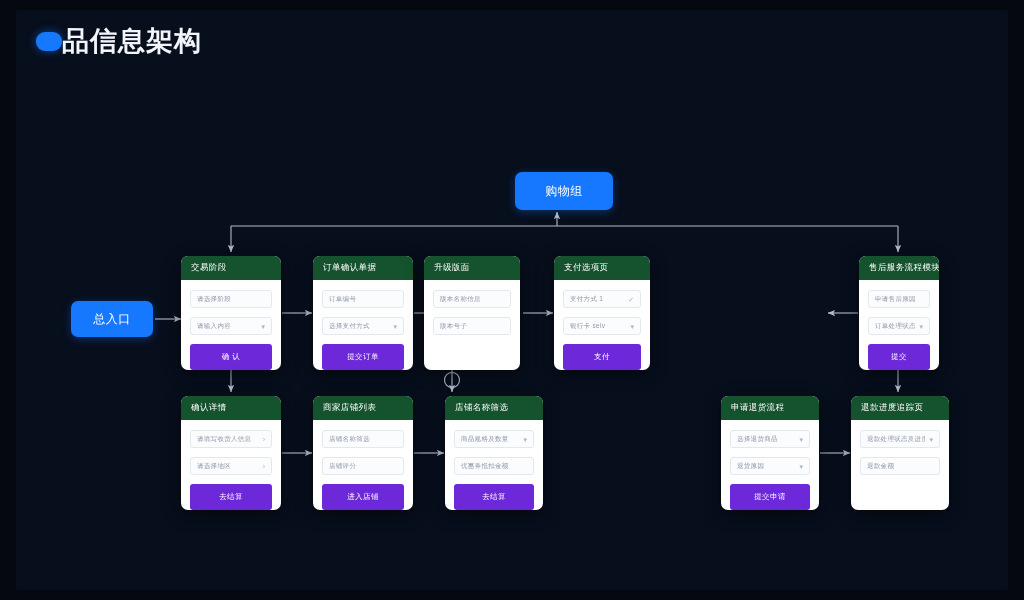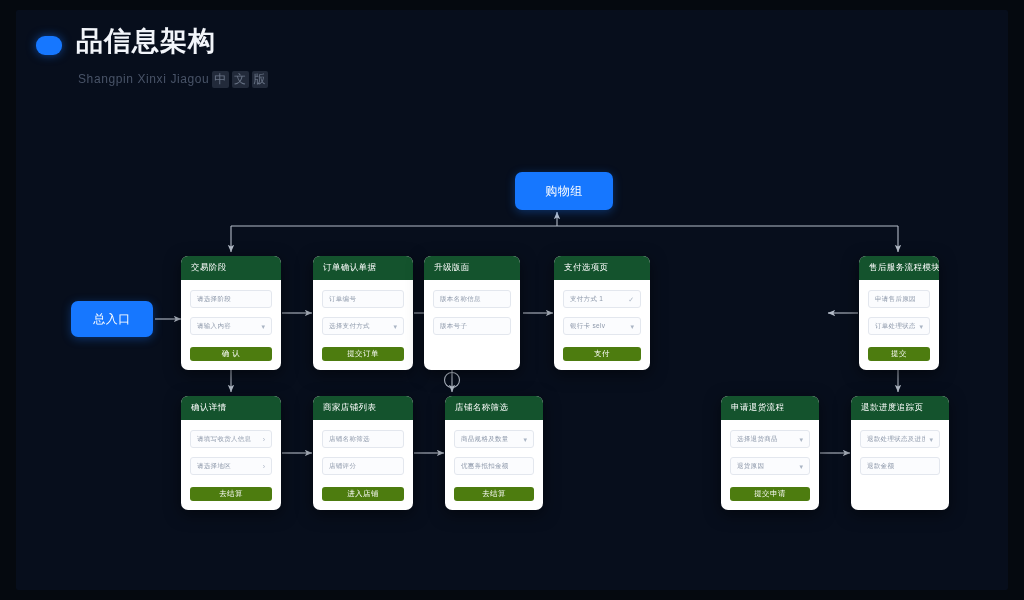--- a/index.html
+++ b/index.html
@@ -38,22 +38,21 @@
   #header {
     position: absolute;
     left: 36px;
     top: 28px;
     width: 500px;
     height: 80px;
   }
 
   #title-row {
     display: flex;
-    align-items: flex-end;
-    gap: 14px;
+    align-items: center;
     font-family: Liberation Serif, serif;
   }
 
   #title-dot {
     width: 26px;
     height: 19px;
     border-radius: 9px;
     background: #1677ff;
     flex: 0 0 auto;
     box-shadow: 0 0 10px rgba(22,119,255,.55);
@@ -190,23 +189,23 @@
   .field-affix {
     flex: 0 0 auto;
     font-size: 7px;
     color: #aab4c4;
     line-height: 1;
     margin-left: 4px;
   }
 
   .card-button {
     margin-top: auto;
-    height: 14px;
+    height: 26px;
     border-radius: 3px;
-    background: #4d7c0f;
+    background: #6d28d9;
     display: flex;
     align-items: center;
     justify-content: center;
     font-size: 7.5px;
     color: #ffffff;
     letter-spacing: .4px;
     white-space: nowrap;
     filter: blur(.35px);
   }
 
@@ -217,23 +216,20 @@
 
 <div id="stage">
 
   <div id="panel"></div>
 
   <div id="header">
     <div id="title-row">
       <div id="title-dot"></div>
       <div id="page-title">品信息架构</div>
     </div>
-    <div id="page-subtitle">
-      <span>Shangpin Xinxi Jiagou</span><span class="chip">中</span><span class="chip">文</span><span class="chip">版</span>
-    </div>
   </div>
 
   <div id="diagram">
 
     <svg id="svg-lines" viewBox="0 0 1024 600">
       <defs>
         <marker id="ah" markerWidth="9" markerHeight="9" refX="7.2" refY="3.2" orient="auto" markerUnits="userSpaceOnUse">
           <path d="M0,0 L7.5,3.2 L0,6.4 L1.8,3.2 z" fill="#ccd4e0"></path>
         </marker>
       </defs>

